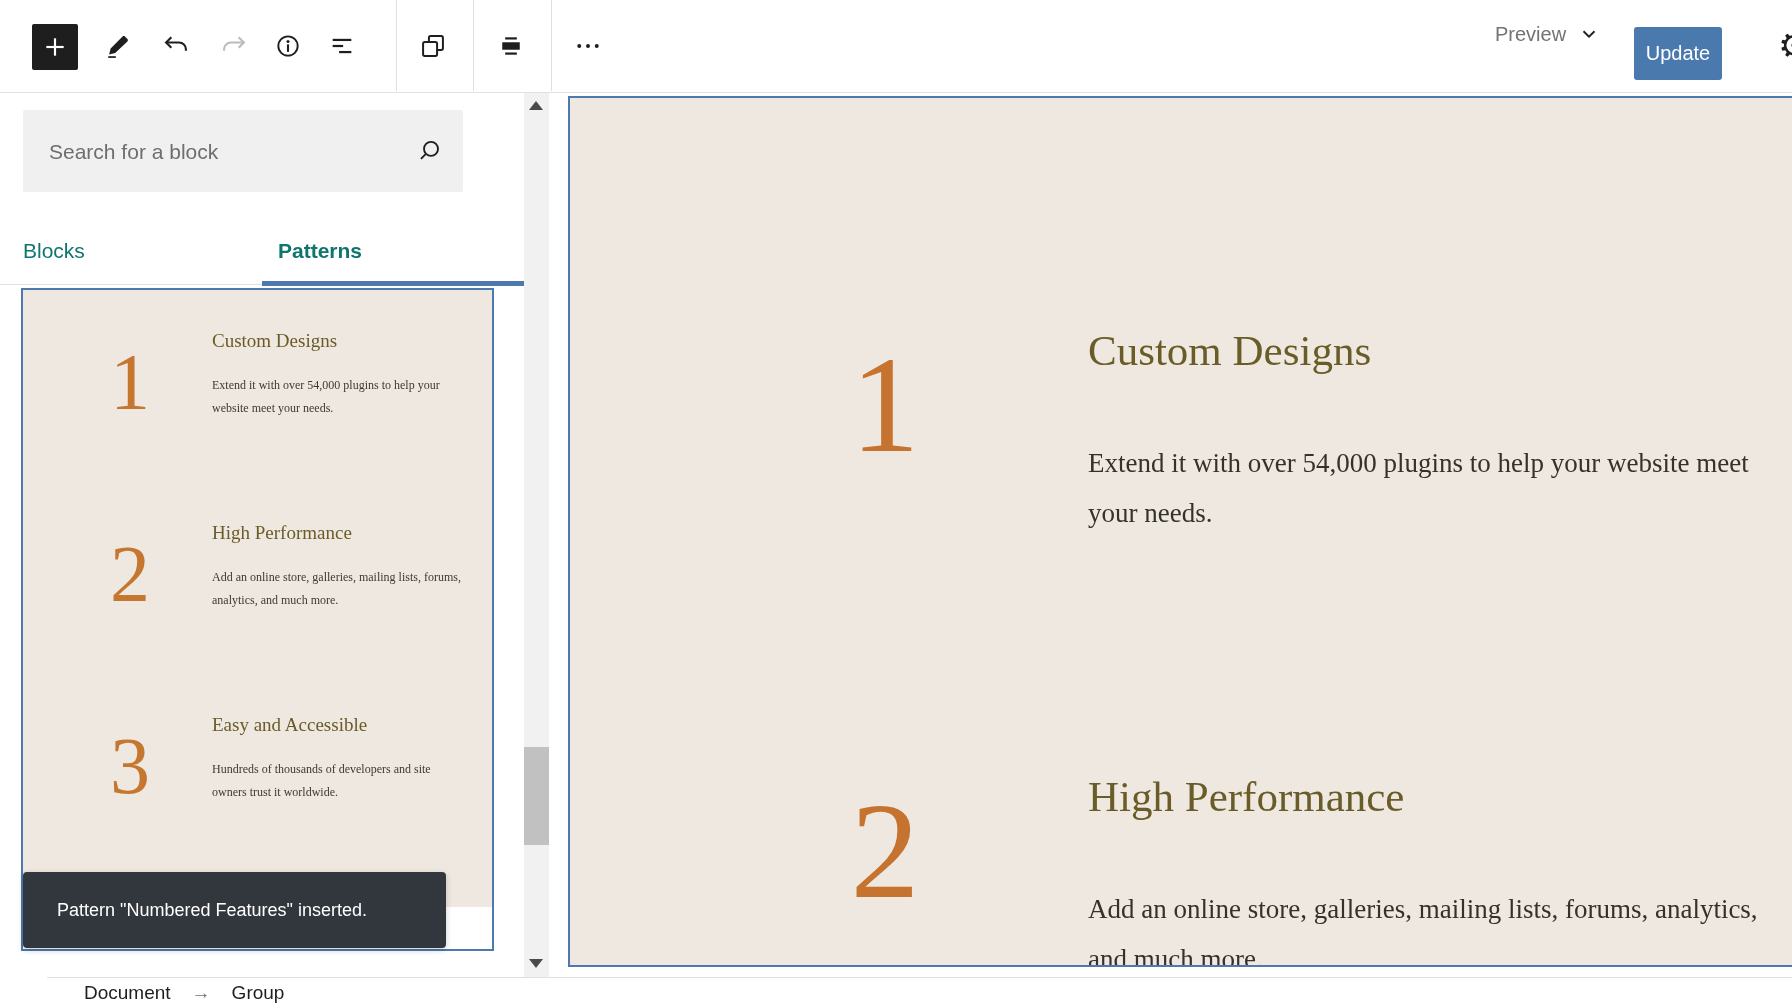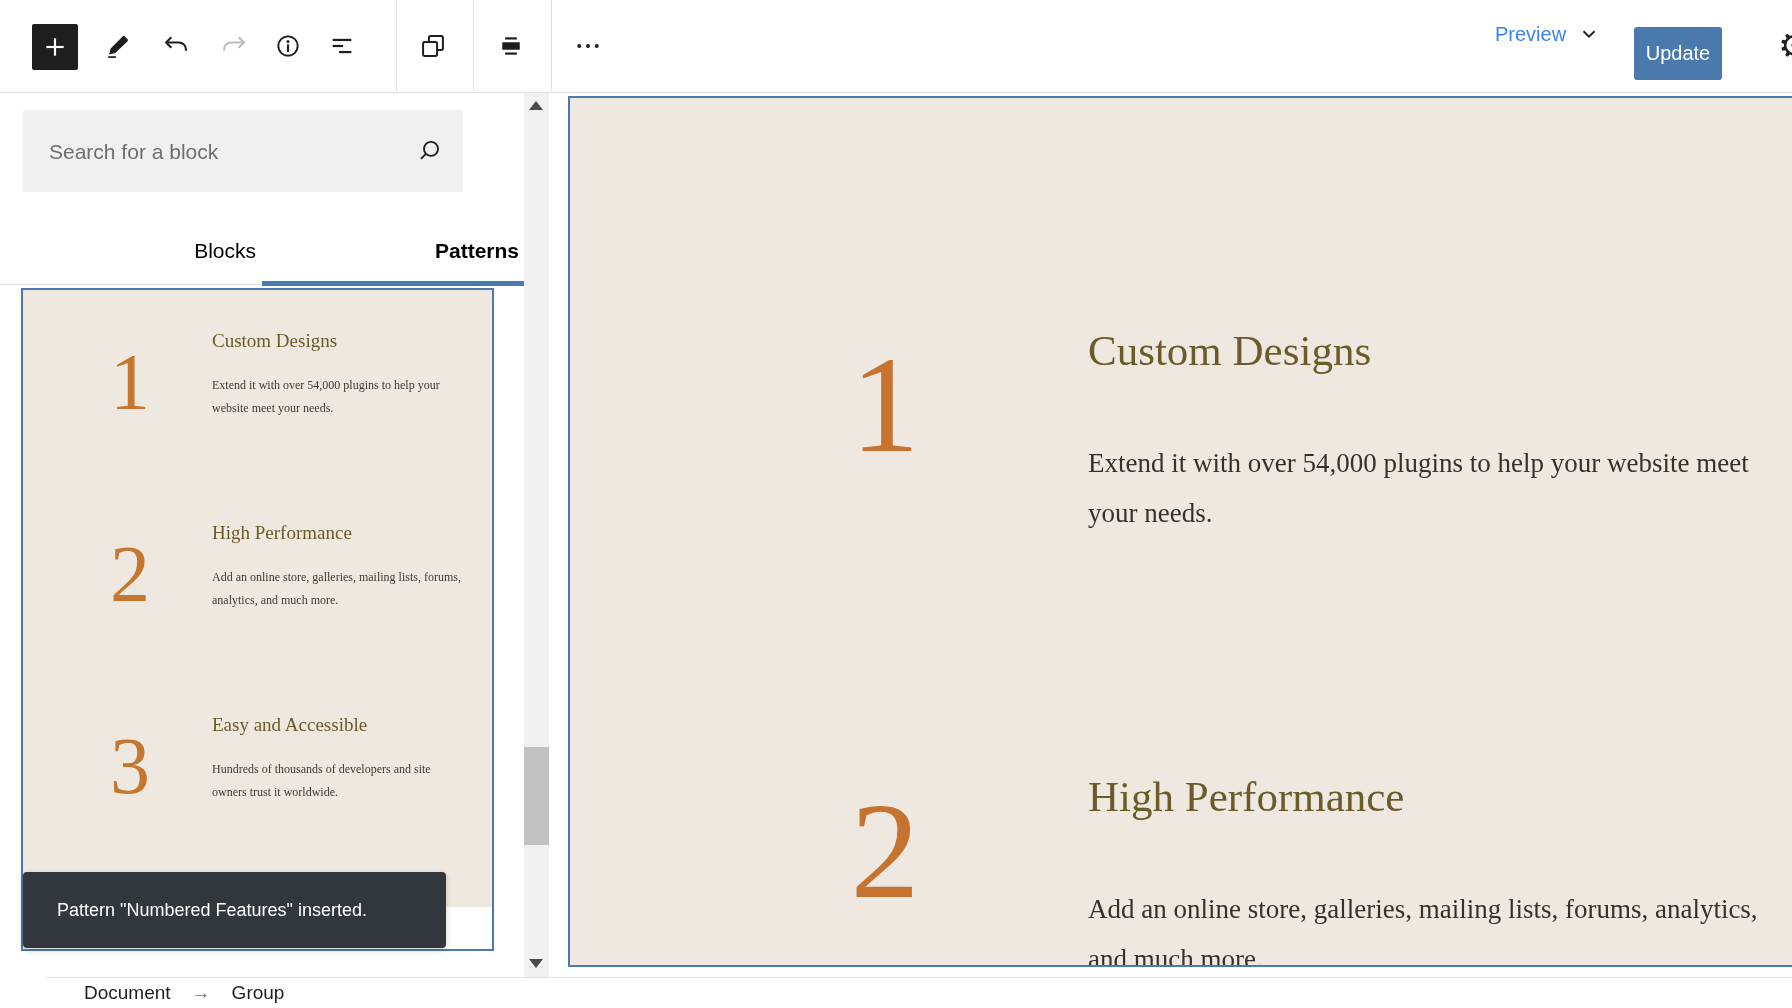--- a/index.html
+++ b/index.html
@@ -13,39 +13,39 @@
             border:none;border-radius:2px;display:flex;align-items:center;justify-content:center;cursor:pointer;}
   .tool-btn{position:absolute;top:22px;width:48px;height:48px;background:none;border:none;
             display:flex;align-items:center;justify-content:center;cursor:pointer;}
   .tb-edit{left:94px;}.tb-undo{left:152px;}.tb-redo{left:210px;}.tb-info{left:264px;}
   .tb-list{left:318px;}.tb-parent{left:409px;}.tb-block{left:487px;}.tb-more{left:564px;}
   .hsep{position:absolute;top:0;width:1px;height:91px;background:#e0e0e0;}
   .sep1{left:396px;}.sep2{left:473px;}.sep3{left:551px;}
   .switch-draft{position:absolute;left:1299px;top:0;height:91px;display:flex;align-items:center;
           color:#2e66c6;font-size:20px;text-decoration:none;cursor:pointer;background:none;border:none;}
   .preview{position:absolute;left:1489px;top:0;height:68px;display:flex;align-items:center;gap:12px;
-          font-size:20px;color:#3b82f6;background:none;border:none;cursor:pointer;}
+          font-size:20px;color:#737373;background:none;border:none;cursor:pointer;}
   .update-btn{position:absolute;left:1634px;top:19px;width:88px;height:53px;background:#4a79ad;
           color:#fff;font-size:20px;border:none;border-radius:3px;cursor:pointer;
           font-family:"Liberation Sans",sans-serif;margin-top:8px;}
   .gear{position:absolute;left:1772px;top:0;height:91px;display:flex;align-items:center;
         font-size:36px;color:#1e1e1e;background:none;border:none;cursor:pointer;}
 
   
   .sidebar{position:absolute;left:0;top:92px;width:525px;height:885px;background:#fff;}
   .search-box{position:absolute;left:23px;top:18px;width:440px;height:82px;background:#f0f0f0;
               border-radius:2px;}
   .search-box input{position:absolute;left:24px;top:0;width:390px;height:82px;background:transparent;
               border:none;outline:none;font-size:21px;color:#1e1e1e;font-family:"Liberation Sans",sans-serif;}
   .search-box input::placeholder{color:#6e6e6e;opacity:1;}
   .search-icon{position:absolute;right:18px;top:27px;}
   .tabs{position:absolute;left:0;top:125px;width:525px;height:68px;display:flex;
         border-bottom:1px solid #e0e0e0;box-sizing:border-box;}
   .tab{position:relative;height:68px;background:none;border:none;cursor:pointer;font-size:21px;
-       color:#000000;text-align:right;font-family:"Liberation Sans",sans-serif;}
+       color:#0f766e;text-align:left;font-family:"Liberation Sans",sans-serif;}
   .tab-blocks{width:262px;padding-left:23px;}
   .tab-patterns{width:263px;padding-left:16px;font-weight:600;}
   .tab-patterns::after{content:"";position:absolute;left:0;bottom:-1px;width:100%;height:5px;background:#4c7ab0;}
 
   
   .pattern-card{position:absolute;left:21px;top:196px;width:473px;height:663px;background:#efe8e0;
                 border:2px solid #4c7ab0;box-sizing:border-box;cursor:pointer;}
   .card-footer{position:absolute;left:0;bottom:0;width:100%;height:42px;background:#fff;}
   .p-row{position:absolute;left:0;width:100%;}
   .p-row.r1{top:40px;}.p-row.r2{top:232px;}.p-row.r3{top:424px;}

